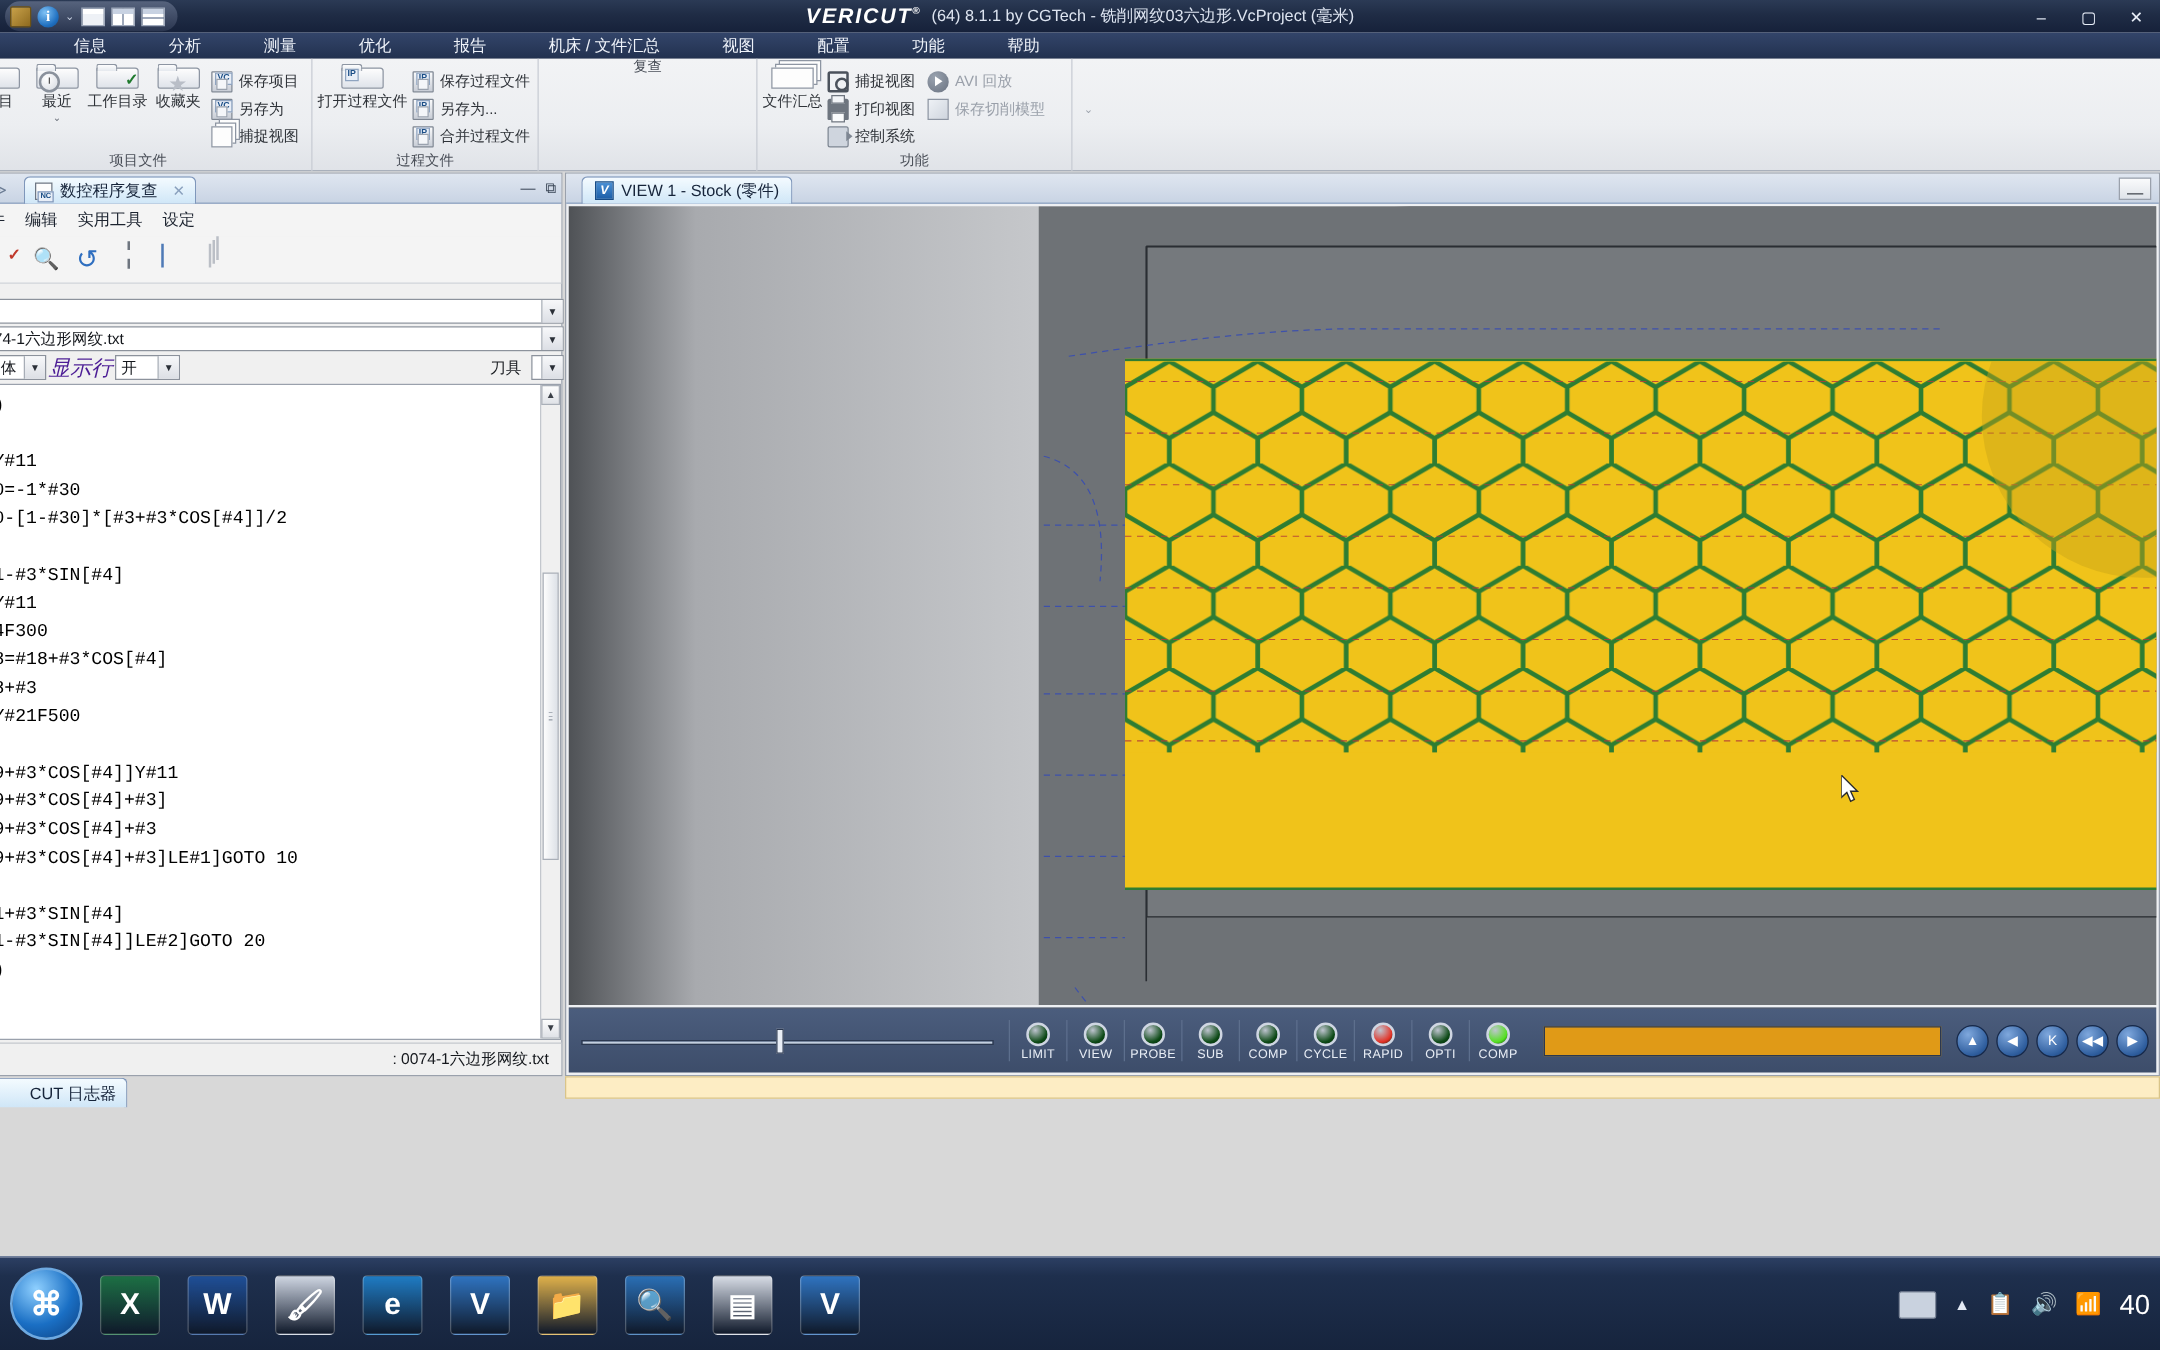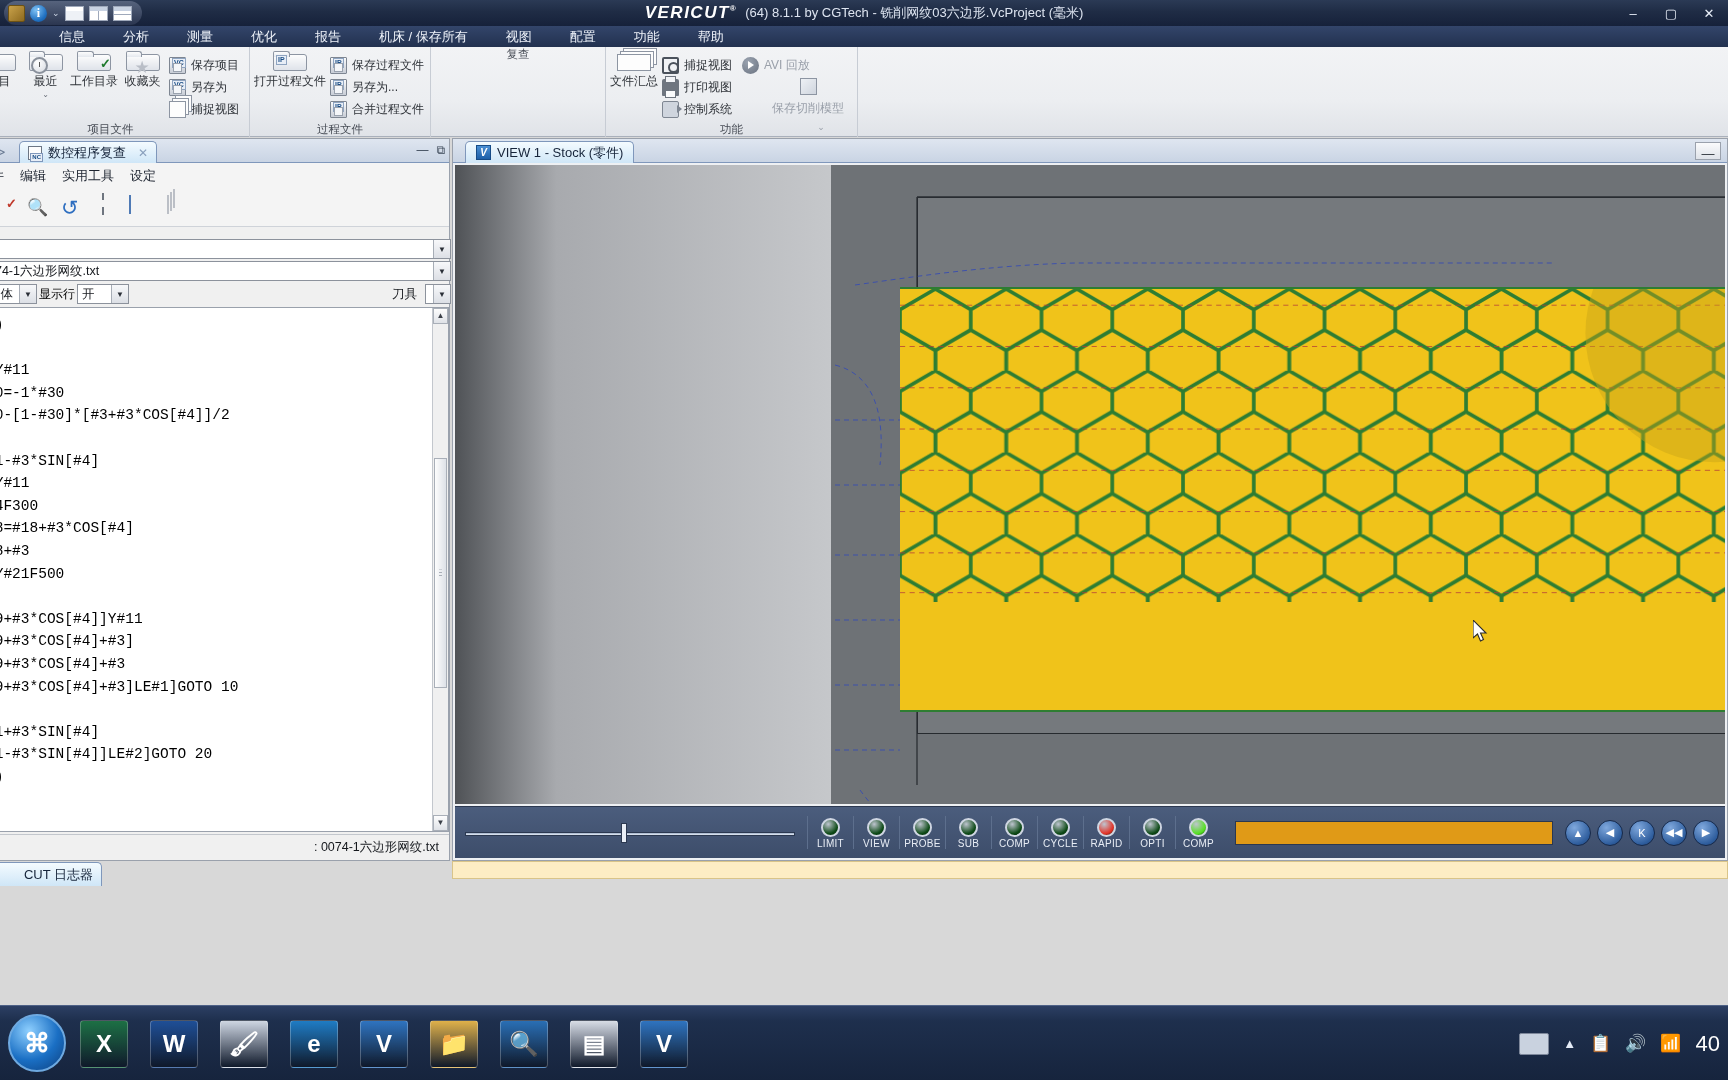--- a/index.html
+++ b/index.html
@@ -60,21 +60,21 @@
   .winbtns { position: absolute; right: 0; top: 0; height: 26px; display: flex; }
   .winbtn {
     width: 38px; height: 26px; color: #e8eef8; font-size: 13px;
     display: flex; align-items: center; justify-content: center;
   }
 
   
   .menubar {
     position: absolute; left: 0; top: 26px; width: 1728px; height: 21px;
     background: linear-gradient(to bottom,#33456a,#22314f);
-    display: flex; align-items: center; padding-left: 42px; gap: 4px;
+    display: flex; align-items: center; padding-left: 42px; gap: 16px;
   }
   .menubar .mi {
     color: #eef2f9; font-size: 13px; padding: 0 17px; line-height: 21px;
     white-space: nowrap;
   }
 
   
   .ribbon {
     position: absolute; left: 0; top: 47px; width: 1728px; height: 90px;
     background: linear-gradient(to bottom,#f2f3f5 0%,#eceef1 60%,#e0e3e8 100%);
@@ -433,21 +433,21 @@
       <div class="winbtn close">✕</div>
     </div>
   </div>
 
   <div class="menubar">
     <span class="mi">信息</span>
     <span class="mi">分析</span>
     <span class="mi">测量</span>
     <span class="mi">优化</span>
     <span class="mi">报告</span>
-    <span class="mi">机床 / 保存所有</span>
+    <span class="mi">机床 / 文件汇总</span>
     <span class="mi">视图</span>
     <span class="mi">配置</span>
     <span class="mi">功能</span>
     <span class="mi">帮助</span>
   </div>
 
   <div class="ribbon">
 
     <div class="grp" style="left:-28px; width:278px;">
       <div class="gbody">
@@ -551,21 +551,21 @@
           <div class="smallbtn">
             <span class="ic videoc"></span>
             <span class="lbl">控制系统</span>
           </div>
         </div>
         <div class="col">
           <div class="smallbtn dim">
             <span class="ic avi"></span>
             <span class="lbl">AVI 回放</span>
           </div>
-          <div class="smallbtn dim" style="width:140px;flex-direction:column;">
+          <div class="smallbtn dim" style="width:140px;">
             <span class="ic cutmodel"></span>
             <span class="lbl">保存切削模型</span>
             <span class="lbl" style="margin-left:26px;font-size:9px;">⌄</span>
           </div>
         </div>
       </div>
       <div class="gtitle">功能</div>
     </div>
   </div>
 
@@ -616,21 +616,21 @@
     <div class="combo" style="position:absolute;left:0;top:122px;width:468px;">
       <span>074-1六边形网纹.txt</span>
       <span class="arrow">▼</span>
     </div>
 
     <div style="position:absolute;left:0;top:144px;width:468px;height:22px;display:flex;align-items:center;gap:2px;">
       <div class="combo" style="width:54px;">
         <span>实体</span>
         <span class="arrow">▼</span>
       </div>
-      <span style="font-size:12px;color:#000000;">显示行</span>
+      <span style="font-size:17px;color:#4c1d95;font-style:italic;">显示行</span>
       <div class="combo" style="width:52px;">
         <span>开</span>
         <span class="arrow">▼</span>
       </div>
       <span style="flex:1;"></span>
       <span style="font-size:12.5px;color:#15181d;margin-right:6px;">刀具</span>
       <div class="combo" style="width:26px;">
         <span></span>
         <span class="arrow">▼</span>
       </div>

